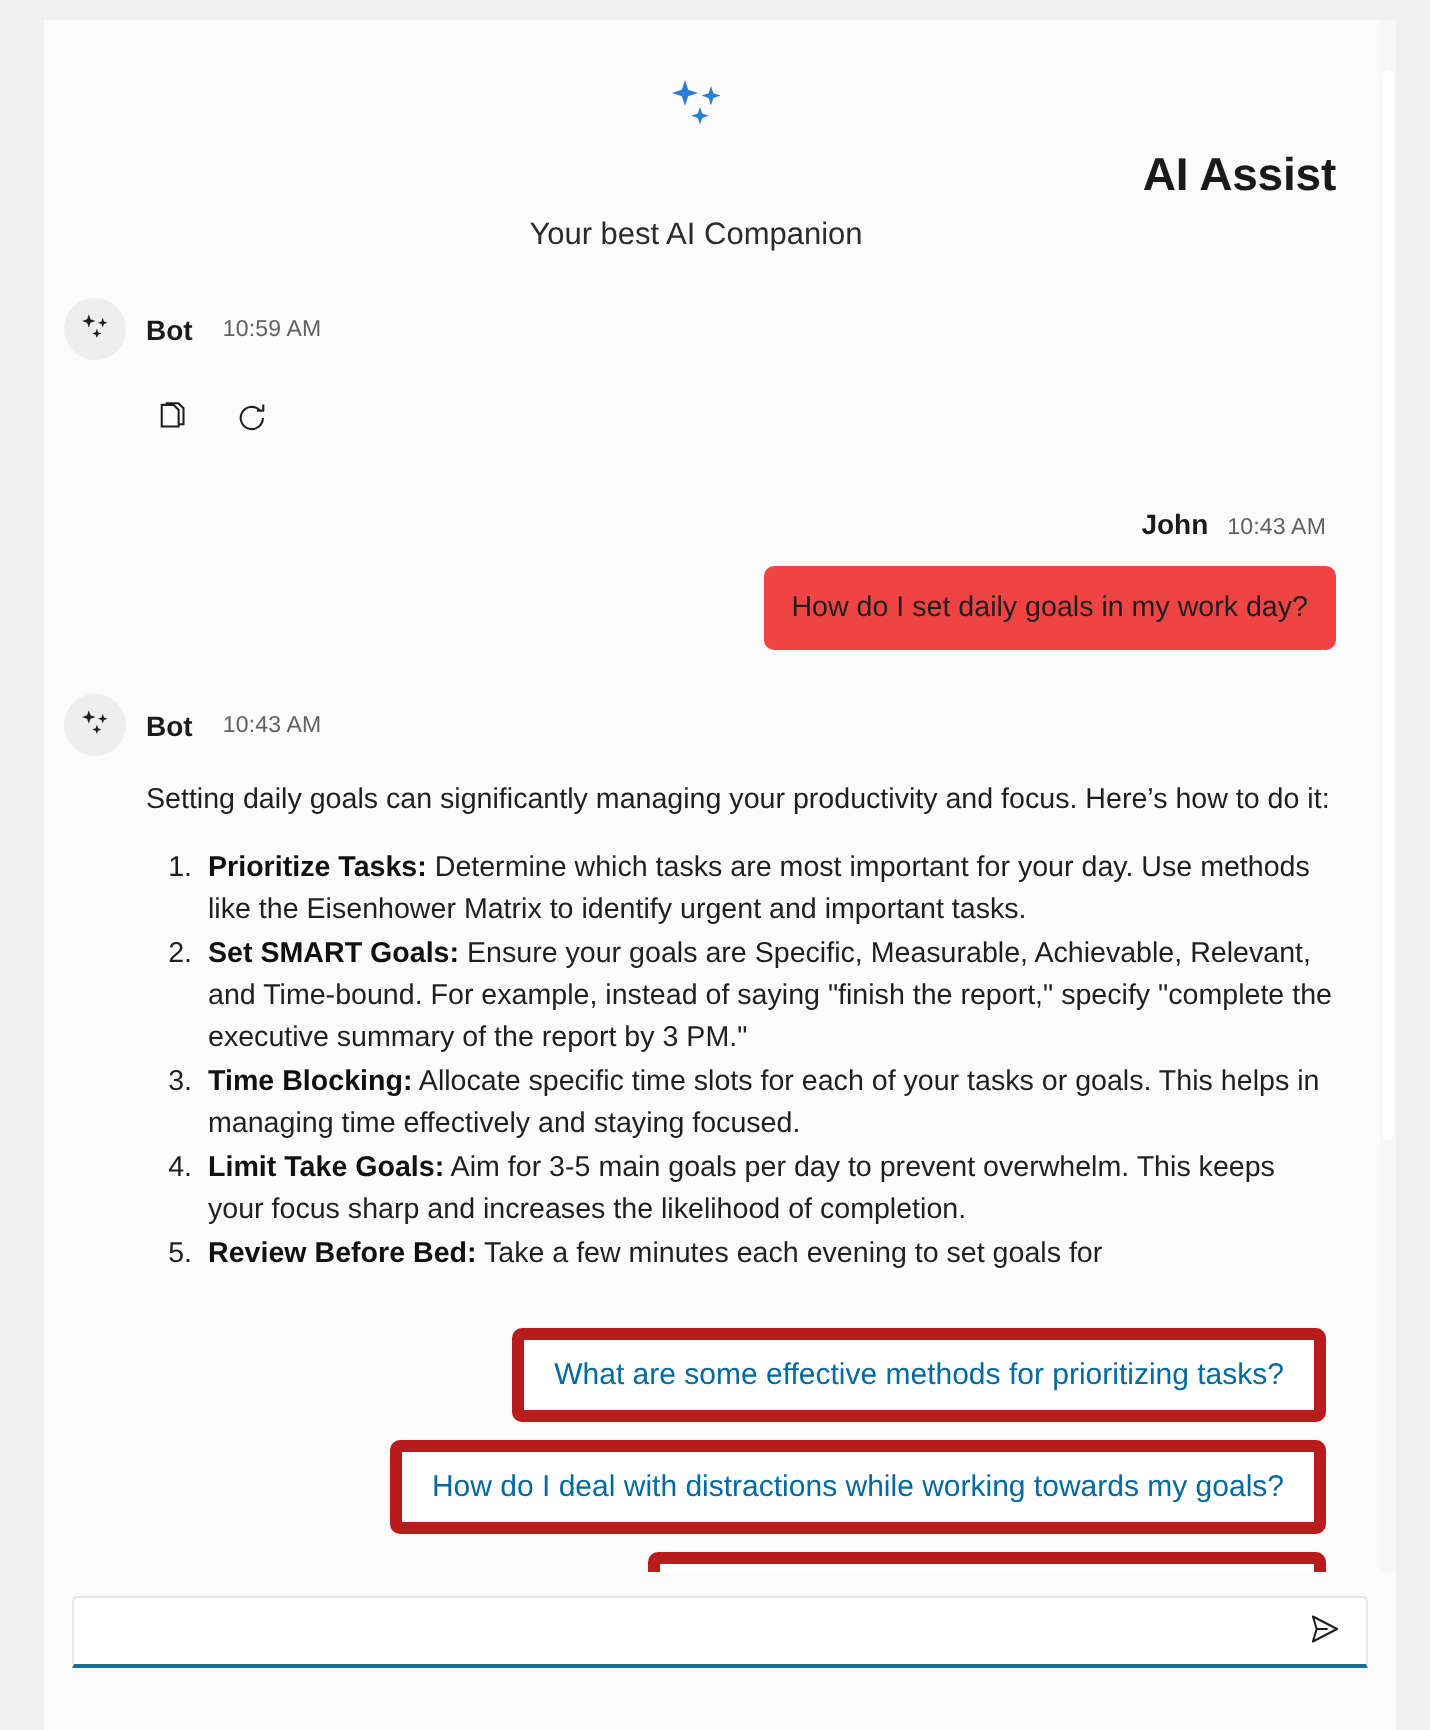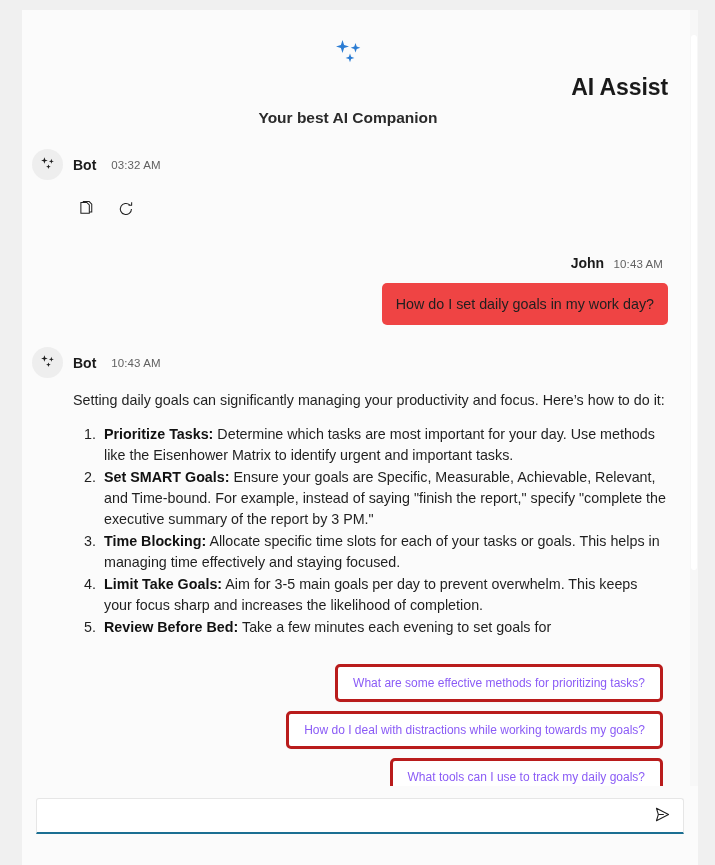--- a/index.html
+++ b/index.html
@@ -56,21 +56,21 @@
     font-weight: bold;
     color: #1a1a1a;
     letter-spacing: -0.1px;
     margin: 0;
     text-align: right;
   }
   .hero-sub {
     font-size: 15.5px;
     color: #2b2b2b;
     margin: 8px 0 0 0;
-    font-weight: bold;
+    font-weight: normal;
   }
 
   
   .msg-block { margin-top: 22px; position: relative; }
   .msg-head {
     display: flex;
     align-items: center;
     gap: 10px;
     padding-left: 4px;
   }
@@ -149,25 +149,25 @@
   .suggestions {
     margin-top: 26px;
     display: flex;
     flex-direction: column;
     align-items: flex-end;
     gap: 9px;
     padding-right: 5px;
   }
   .chip {
     background: #ffffff;
-    border: 3px solid #b91c1c;
+    border: 6px solid #b91c1c;
     border-radius: 5px;
     padding: 9px 15px;
-    font-size: 12px;
-    color: #8b5cf6;
+    font-size: 15px;
+    color: #0369a1;
     cursor: pointer;
     box-shadow: 0 1px 1px rgba(0,0,0,0.02);
     white-space: nowrap;
   }
 
   
   .composer-wrap {
     position: absolute;
     left: 0; bottom: 0;
     width: 676px; height: 79px;
@@ -233,21 +233,21 @@
       <div class="msg-block">
         <div class="msg-head">
           <div class="avatar">
             <svg width="17" height="15" viewBox="0 0 22 19" fill="#1f1f1f">
               <path d="M7 0 L8.1 3.2 L11.3 4.3 L8.1 5.4 L7 8.6 L5.9 5.4 L2.7 4.3 L5.9 3.2 Z"></path>
               <path d="M16 2.2 L16.8 4.6 L19.2 5.4 L16.8 6.2 L16 8.6 L15.2 6.2 L12.8 5.4 L15.2 4.6 Z"></path>
               <path d="M12.2 9.4 L13 11.6 L15.2 12.4 L13 13.2 L12.2 15.4 L11.4 13.2 L9.2 12.4 L11.4 11.6 Z"></path>
             </svg>
           </div>
           <span class="sender">Bot</span>
-          <span class="stamp">03:32 AM</span>
+          <span class="stamp">10:59 AM</span>
         </div>
         <div class="actions">
           <button class="action-btn">
             <svg width="15" height="16" viewBox="0 0 16 17" fill="none" stroke="#1f1f1f" stroke-width="1.1">
               <path d="M2 1.5 H8.3 L11 4.2 V13 H2 Z"></path>
               <path d="M4.6 1.5 V0.6 H10.9 L13.6 3.3 V11.8 H11"></path>
             </svg>
           </button>
           <button class="action-btn">
             <svg width="16" height="16" viewBox="0 0 17 17" fill="none" stroke="#1f1f1f" stroke-width="1.1">

